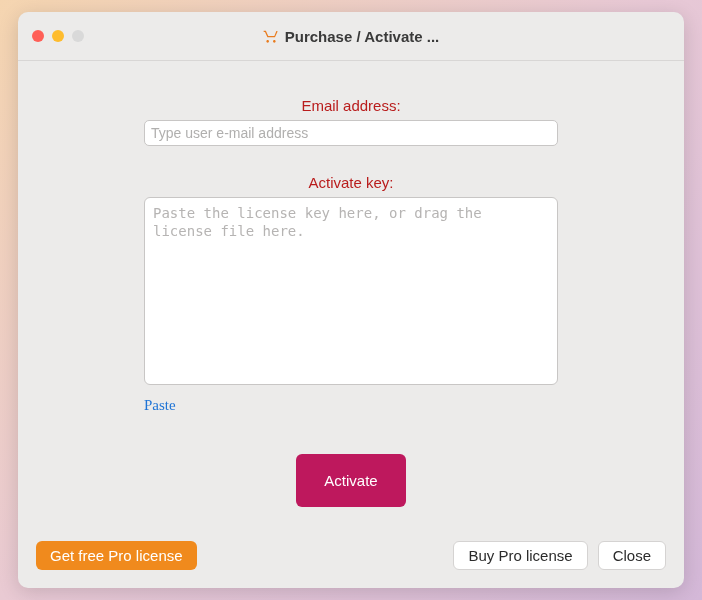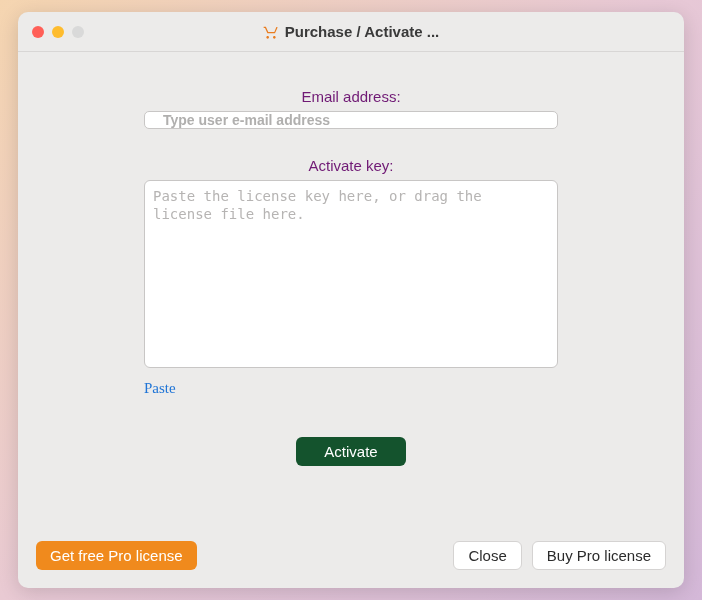--- a/index.html
+++ b/index.html
@@ -17,21 +17,21 @@
     top: 12px;
     width: 666px;
     height: 576px;
     background: #ecebea;
     border-radius: 10px;
     box-shadow: 0 4px 20px rgba(0,0,0,0.15);
     display: flex;
     flex-direction: column;
   }
   .titlebar {
-    height: 40px;
+    height: 49px;
     display: flex;
     align-items: center;
     padding: 0 14px;
     position: relative;
     border-bottom: 1px solid #d8d6d5;
   }
   .traffic-lights {
     display: flex;
     gap: 8px;
     position: absolute;
@@ -57,33 +57,32 @@
   .cart-icon svg { display: block; }
   .content {
     flex: 1;
     padding: 36px 130px 0 130px;
     display: flex;
     flex-direction: column;
     align-items: center;
   }
   .label {
     font-size: 15px;
-    color: #701a75;
+    color: #b91c1c;
     margin-bottom: 6px;
   }
   .email-input {
     width: 414px;
-    height: 18px;
+    height: 26px;
     border: 1px solid #c8c6c5;
     border-radius: 5px;
     background: #ffffff;
     font-size: 14px;
-    padding: 3px 18px;
+    padding: 3px 6px;
     color: #333;
-    font-weight: bold;
   }
   .email-input::placeholder { color: #b0afae; }
   .license-area {
     width: 414px;
     height: 188px;
     border: 1px solid #c8c6c5;
     border-radius: 6px;
     background: #ffffff;
     font-family: ui-monospace, Menlo, Consolas, monospace;
     font-size: 14px;
@@ -116,26 +115,26 @@
     width: 172px;
     height: 46px;
     border: 3px solid #e02018;
     border-radius: 50%;
     pointer-events: none;
   }
   .activate-wrap {
     margin-top: 40px;
   }
   .btn-primary {
-    background: #14532d;
+    background: #be185d;
     color: #fff;
     border: none;
     border-radius: 6px;
     font-size: 15px;
-    padding: 6px 28px;
+    padding: 18px 28px;
     cursor: pointer;
   }
   .footer {
     display: flex;
     padding: 14px 18px 18px 18px;
     align-items: center;
     gap: 10px;
   }
   .btn-orange {
     background: #f08a1d;
@@ -192,16 +191,16 @@
     </div>
 
     <div class="activate-wrap">
       <button class="btn-primary">Activate</button>
     </div>
   </div>
 
   <div class="footer">
     <button class="btn-orange">Get free Pro license</button>
     <div class="footer-spacer"></div>
+    <button class="btn-secondary">Buy Pro license</button>
     <button class="btn-secondary">Close</button>
-    <button class="btn-secondary">Buy Pro license</button>
   </div>
 </div>
 
 </body></html>

